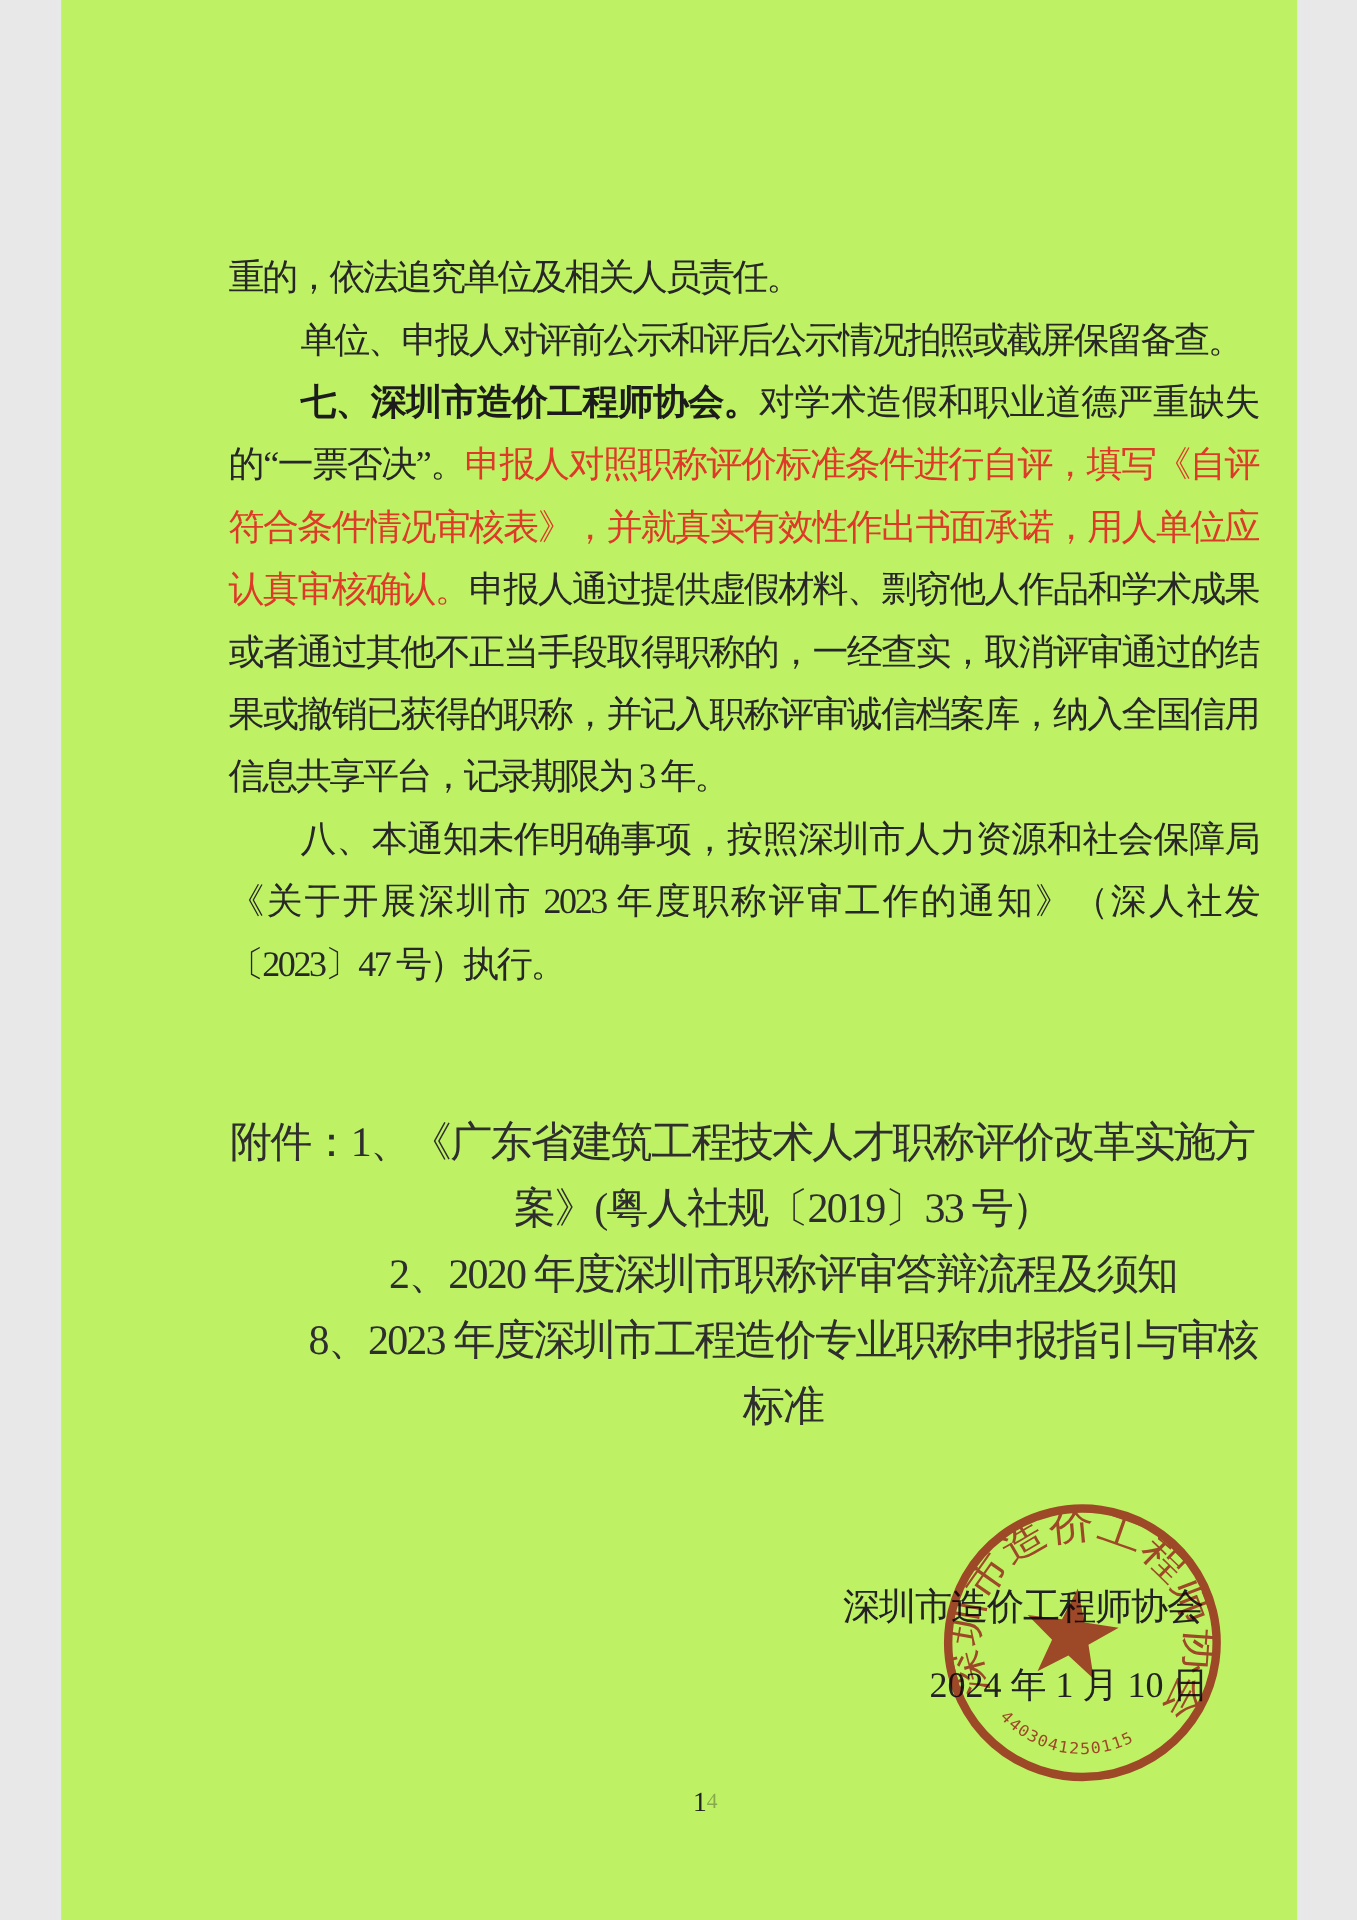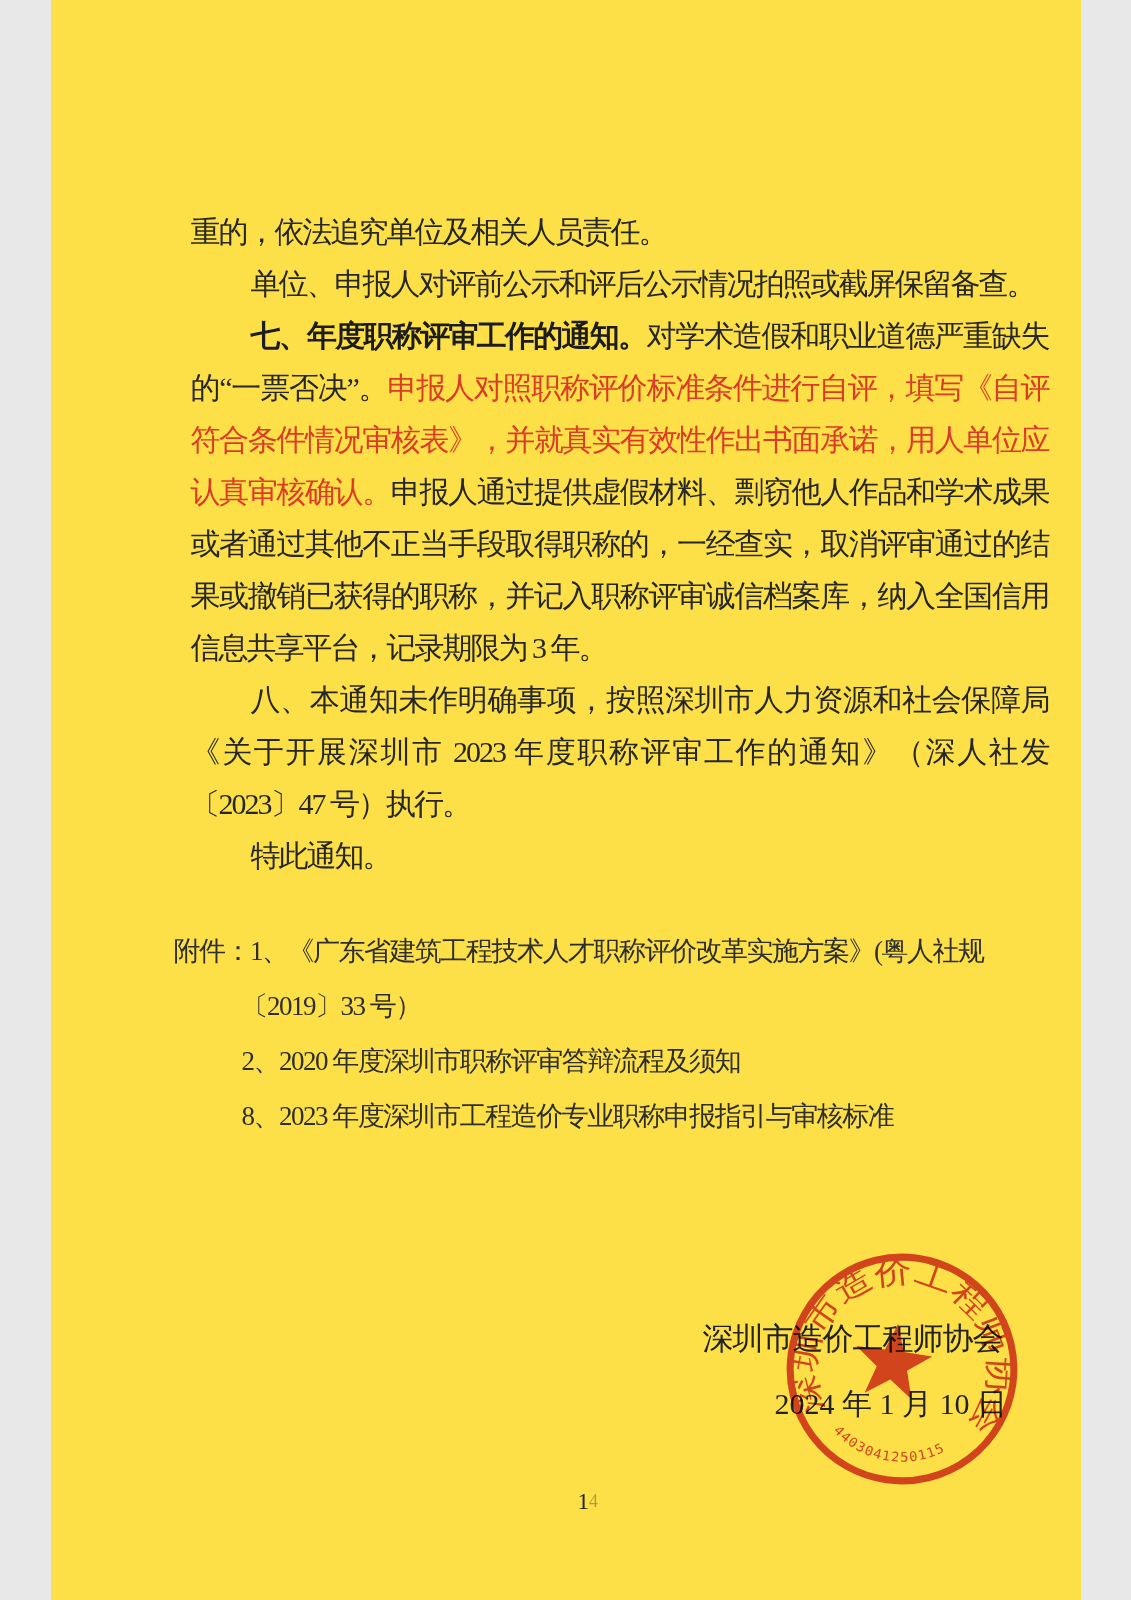--- a/index.html
+++ b/index.html
@@ -4,41 +4,41 @@
 <style>
   :root{
     --red-text:#dd3a28;
     --stamp-color:#d03e55;
   }
   html,body{margin:0;padding:0;background:#e8e8e8;}
   .page{
     position:relative;
     width:1030px;height:1600px;
     margin:0 auto;
-    background:#fde047;
+    background:#bef264;
     overflow:hidden;
     font-family:"Liberation Serif","DejaVu Serif",serif;
     color:#272727;
   }
   
   .notice-body{
     position:absolute;left:140px;top:206px;width:858px;
     font-size:30px;line-height:52px;letter-spacing:-2px;
     text-align:justify;
   }
   .notice-body p{margin:0;padding:0;}
   .para.indent{text-indent:2em;}
   .seg-normal{color:#272727;}
   .seg-bold{font-weight:bold;color:#1c1c1c;font-family:"Liberation Sans","DejaVu Sans",sans-serif;letter-spacing:-2.5px;}
   .seg-red{color:var(--red-text);}
   
   .attachments{
     position:absolute;left:123px;top:924px;width:890px;
-    font-size:27px;line-height:55px;letter-spacing:-1.5px;color:#2e2e2e;
-    text-align:left;
+    font-size:35px;line-height:55px;letter-spacing:-1.5px;color:#2e2e2e;
+    text-align:center;
   }
   .attachments p{margin:0;padding-left:68px;}
   .attachments p.first{text-indent:-68px;}
   
   .sig-org{
     position:absolute;left:652px;top:1318px;
     font-size:31px;letter-spacing:-1px;color:#222;white-space:nowrap;
   }
   .sig-date{
     position:absolute;left:724px;top:1384px;
@@ -63,23 +63,22 @@
   .page-number .faint{opacity:0.35;font-size:18px;position:relative;top:-2px;}
 </style>
 </head>
 <body>
 
 <div class="page">
 
   <div class="notice-body">
       <p class="para"><span class="seg-normal">重的，依法追究单位及相关人员责任。</span></p>
       <p class="para indent"><span class="seg-normal">单位、申报人对评前公示和评后公示情况拍照或截屏保留备查。</span></p>
-      <p class="para indent"><span class="seg-bold">七、年度职称评审工作的通知。</span><span class="seg-normal">对学术造假和职业道德严重缺失的“一票否决”。</span><span class="seg-red">申报人对照职称评价标准条件进行自评，填写《自评符合条件情况审核表》，并就真实有效性作出书面承诺，用人单位应认真审核确认。</span><span class="seg-normal">申报人通过提供虚假材料、剽窃他人作品和学术成果或者通过其他不正当手段取得职称的，一经查实，取消评审通过的结果或撤销已获得的职称，并记入职称评审诚信档案库，纳入全国信用信息共享平台，记录期限为 3 年。</span></p>
+      <p class="para indent"><span class="seg-bold">七、深圳市造价工程师协会。</span><span class="seg-normal">对学术造假和职业道德严重缺失的“一票否决”。</span><span class="seg-red">申报人对照职称评价标准条件进行自评，填写《自评符合条件情况审核表》，并就真实有效性作出书面承诺，用人单位应认真审核确认。</span><span class="seg-normal">申报人通过提供虚假材料、剽窃他人作品和学术成果或者通过其他不正当手段取得职称的，一经查实，取消评审通过的结果或撤销已获得的职称，并记入职称评审诚信档案库，纳入全国信用信息共享平台，记录期限为 3 年。</span></p>
       <p class="para indent"><span class="seg-normal">八、本通知未作明确事项，按照深圳市人力资源和社会保障局《关于开展深圳市 2023 年度职称评审工作的通知》（深人社发〔2023〕47 号）执行。</span></p>
-      <p class="para indent"><span class="seg-normal">特此通知。</span></p>
     </div>
 
   <div class="attachments">
     <div>
         <p class="attach-item first"><span>附件：</span>1、《广东省建筑工程技术人才职称评价改革实施方案》(粤人社规〔2019〕33 号）</p>
         <p class="attach-item">2、2020 年度深圳市职称评审答辩流程及须知</p>
         <p class="attach-item">8、2023 年度深圳市工程造价专业职称申报指引与审核标准</p>
       </div>
   </div>
 

